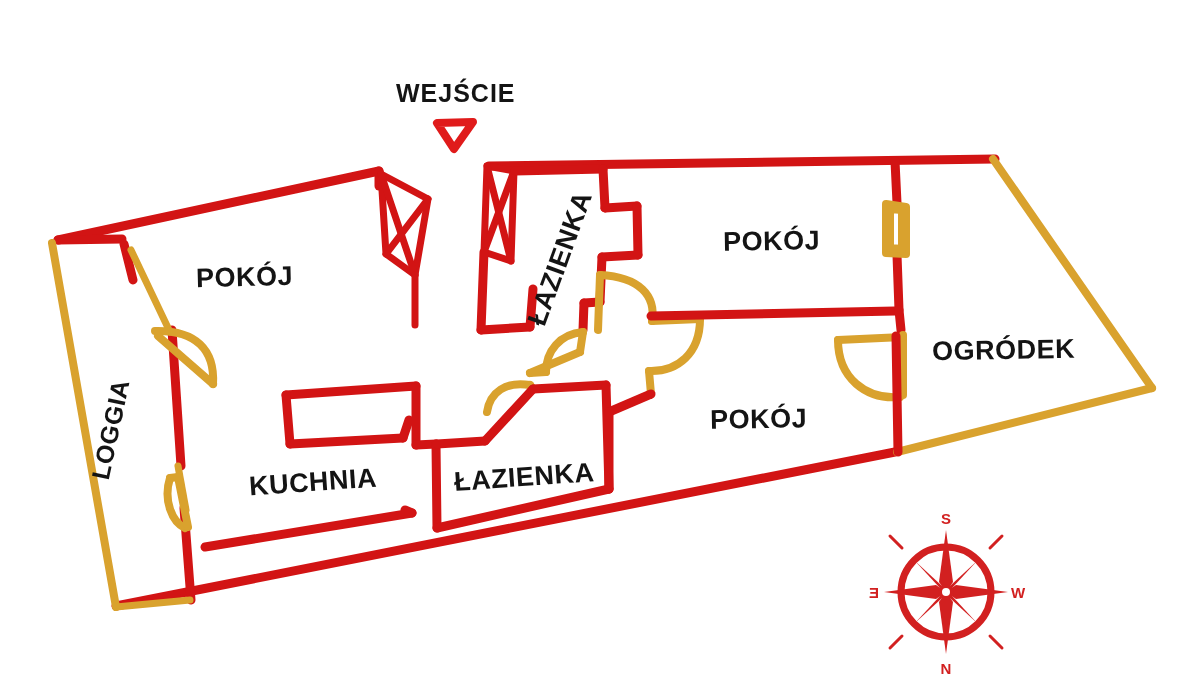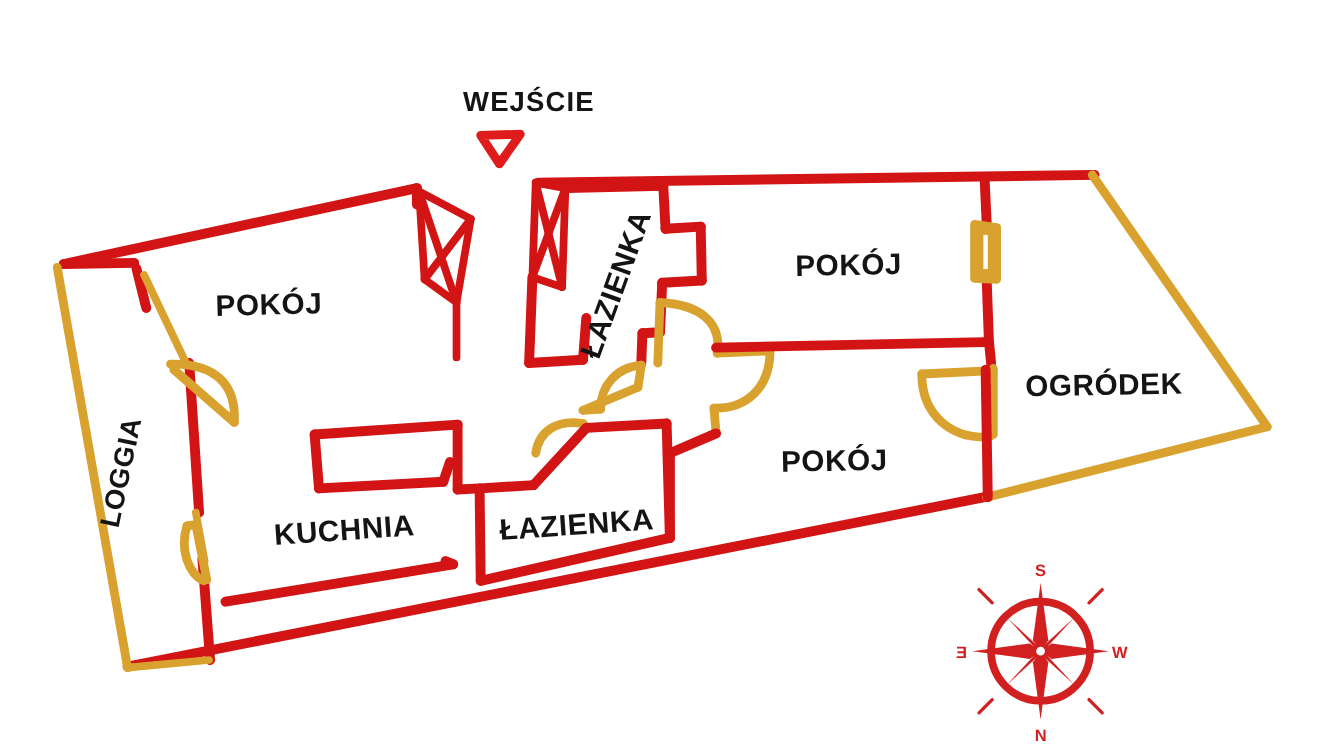--- a/index.html
+++ b/index.html
@@ -120,21 +120,21 @@
     left: 490px; top: 243px;
     font-size: 27px;
     transform: rotate(-70deg);
   }
   .label-ogrodek {
     left: 932px; top: 335px;
     font-size: 27px;
     transform: rotate(-1deg);
   }
   .label-wejscie {
-    left: 421px; top: 79px;
+    left: 396px; top: 79px;
     font-size: 25px;
     transform: rotate(0deg);
     letter-spacing: 1px;
   }
   .compass-letter {
     fill: #d22020;
     font-family: "Liberation Sans", sans-serif;
     font-weight: 700;
     font-size: 15px;
   }

